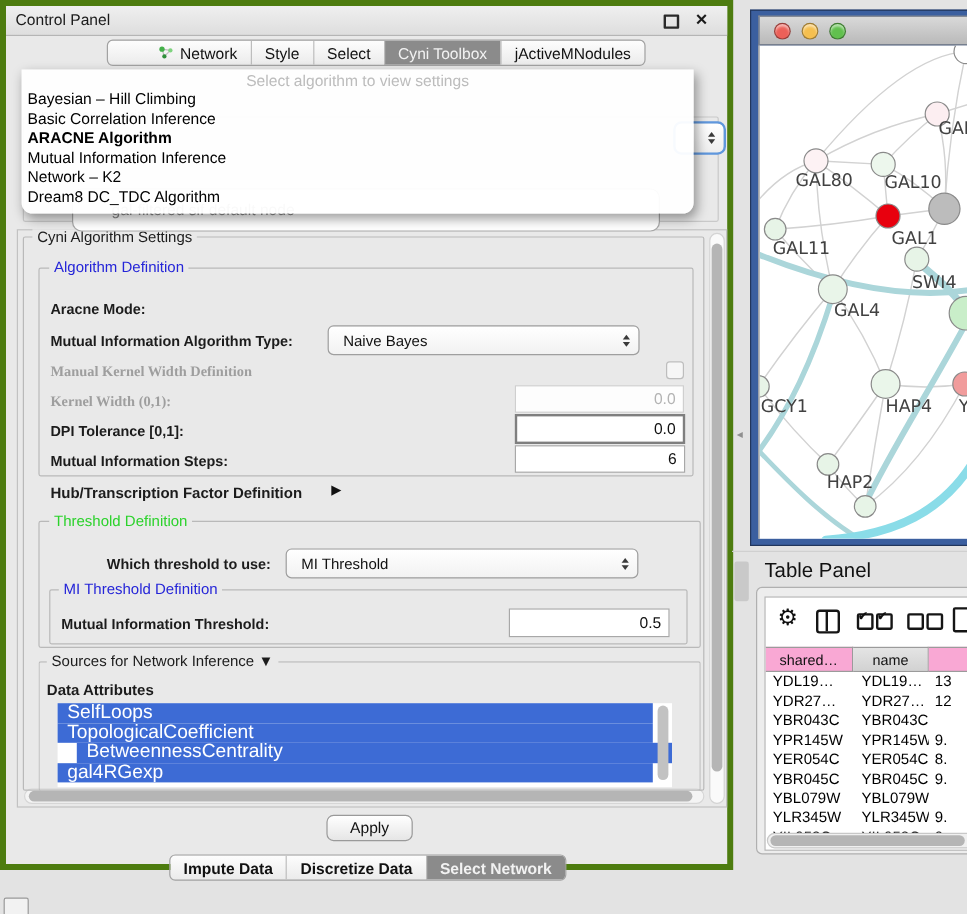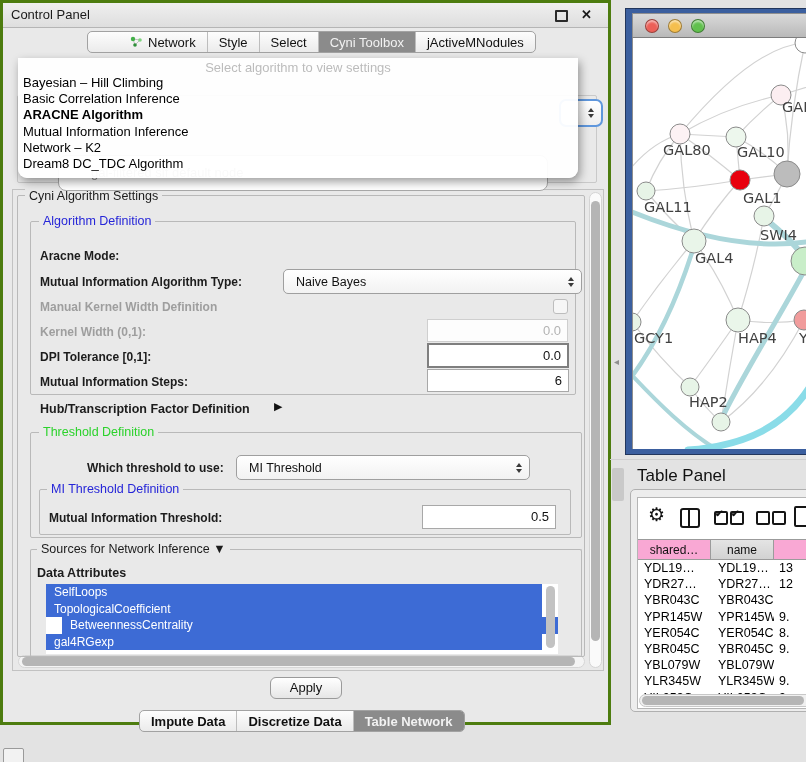--- a/index.html
+++ b/index.html
@@ -1,21 +1,21 @@
 <!DOCTYPE html>
 <html><head>
 <meta charset="utf-8">
 <style>
   html,body{margin:0;padding:0;background:#e3e3e3;}
   .page{position:relative;width:806px;height:762px;overflow:hidden;background:#e3e3e3;
         font-family:"Liberation Sans",sans-serif;-webkit-font-smoothing:antialiased;}
   .abs{position:absolute;}
 
   
-  .cp{left:0;top:8;width:611px;height:725px;background:#e9e9e9;border:3px solid #4d7c0f;box-sizing:border-box;}
+  .cp{left:0;top:8;width:611px;height:725px;background:#e9e9e9;border:5px solid #4d7c0f;box-sizing:border-box;}
   .cp-titlebar{left:0;top:0;right:0;height:24px;background:linear-gradient(#efefef,#dedede);
                border-bottom:1px solid #b5b5b5;}
   .cp-title{left:8px;top:4px;font-size:13px;color:#1a1a1a;}
   .float-ico{right:40px;top:7px;width:9px;height:8px;border:2px solid #2a2a2a;border-radius:1px;}
   .close-ico{right:16px;top:4px;font-size:13px;font-weight:bold;color:#1a1a1a;}
 
   .tabbar{display:flex;border:1px solid #a2a2a2;border-radius:5px;overflow:hidden;
           background:linear-gradient(#fdfdfd,#ebebeb);height:22px;box-sizing:border-box;}
   .tabbar .tab{display:flex;align-items:center;gap:5px;padding:0 11px;font-size:13px;color:#111;
                border-left:1px solid #bdbdbd;white-space:nowrap;}
@@ -47,42 +47,42 @@
         border-radius:7px;box-sizing:border-box;}
   .sb-h .thumb{position:absolute;left:3px;top:1px;width:553px;height:9px;background:#b5b5b5;border-radius:5px;}
 
   
   .group{border:1px solid #b9b9b9;border-radius:2px;box-sizing:border-box;}
   .legend{position:absolute;font-size:12.5px;background:#e9e9e9;padding:0 4px;color:#1c1c1c;white-space:nowrap;}
   .legend.blue{color:#2525d8;}
   .legend.green{color:#2bd22b;}
 
   .lbl{font-size:12px;font-weight:bold;color:#1c1c1c;white-space:nowrap;}
-  .lbl.dis{color:#9e9e9e;}
+  .lbl.dis{color:#9e9e9e;font-family:Liberation Serif, serif;}
 
   .combo{background:linear-gradient(#ffffff,#f2f2f2);border:1px solid #9f9f9f;border-radius:5px;
          box-sizing:border-box;font-size:12.5px;color:#111;}
   .combo .val{position:absolute;left:12px;top:50%;transform:translateY(-50%);}
   .spin{position:absolute;right:3px;top:3px;bottom:3px;width:15px;display:flex;flex-direction:column;
         align-items:center;justify-content:center;gap:2px;}
   .spin i{display:block;width:0;height:0;border-left:3.5px solid transparent;border-right:3.5px solid transparent;}
   .spin i.up{border-bottom:4.5px solid #3a3a3a;}
   .spin i.dn{border-top:4.5px solid #3a3a3a;}
 
   .inp{background:#fff;border:1px solid #a8a8a8;box-sizing:border-box;font-size:13px;color:#111;
        text-align:right;padding-right:6px;line-height:21px;}
   .inp.dis{color:#b3b3b3;border-color:#cfcfcf;background:#fdfdfd;}
   .inp.focus{border:2px solid #7f7f7f;}
 
   .checkbox{width:15px;height:15px;border:1px solid #bdbdbd;border-radius:3px;background:#f6f6f6;box-sizing:border-box;}
 
   .arrow-glyph{font-size:11px;color:#111;}
 
   .attr-list{background:#fff;}
-  .attr-item{height:16.5px;line-height:16.5px;font-size:12px;color:#fff;padding-left:8px;
+  .attr-item{height:16.5px;line-height:16.5px;font-size:16px;color:#fff;padding-left:8px;
              width:calc(100% - 16px);box-sizing:border-box;}
   .list-thumb{position:absolute;right:3px;top:2px;width:9px;height:62px;background:#c2c2c2;border-radius:5px;}
 
   .btn{background:linear-gradient(#ffffff,#e6e6e6);border:1px solid #9a9a9a;border-radius:6px;
        font-size:13px;color:#111;text-align:center;line-height:20px;box-sizing:border-box;}
 
   .bottom-tabbar .tab{font-weight:bold;align-items:center;}
 
   
   .netwin{left:625px;top:8px;width:190px;height:447px;background:#3b5f9f;border:1px solid #22365c;
@@ -193,21 +193,21 @@
 
     <div class="abs group" style="left:14px;top:192px;width:568px;height:462px;"></div>
     <span class="abs legend" style="left:22px;top:186px;">Cyni Algorithm Settings</span>
 
     <div class="abs group" style="left:27px;top:218px;width:546px;height:174px;"></div>
     <span class="abs legend blue" style="left:36px;top:211px;">Algorithm Definition</span>
 
     <span class="abs lbl" style="left:37px;top:246px;">Aracne Mode:</span>
 
     <span class="abs lbl" style="left:37px;top:272px;">Mutual Information Algorithm Type:</span>
-    <div class="abs combo" style="left:280px;top:266px;width:299px;height:25px;">
+    <div class="abs combo" style="left:268px;top:266px;width:260px;height:25px;">
       <span class="val">Naive Bayes</span>
       <span class="spin">
           <i class="up"></i>
           <i class="dn"></i>
         </span>
     </div>
 
     <span class="abs lbl dis" style="left:37px;top:297px;">Manual Kernel Width Definition</span>
     <span class="abs checkbox" style="left:550px;top:296px;"></span>
 
@@ -254,21 +254,21 @@
     <div class="abs btn" style="left:267px;top:674px;width:72px;height:22px;">Apply</div>
 
     <div class="abs tabbar bottom-tabbar" id="bottom-tabs" style="left:136px;top:707px;">
         <div class="tab">
           <span>Impute Data</span>
         </div>
         <div class="tab">
           <span>Discretize Data</span>
         </div>
         <div class="tab selected">
-          <span>Table Network</span>
+          <span>Select Network</span>
         </div>
       </div>
   </div>
 
   <div class="abs dropdown">
     <div class="dd-placeholder">Select algorithm to view settings</div>
     <div id="dropdown-items">
         <div class="dd-item">Bayesian – Hill Climbing</div>
         <div class="dd-item">Basic Correlation Inference</div>
         <div class="dd-item selected">ARACNE Algorithm</div>

